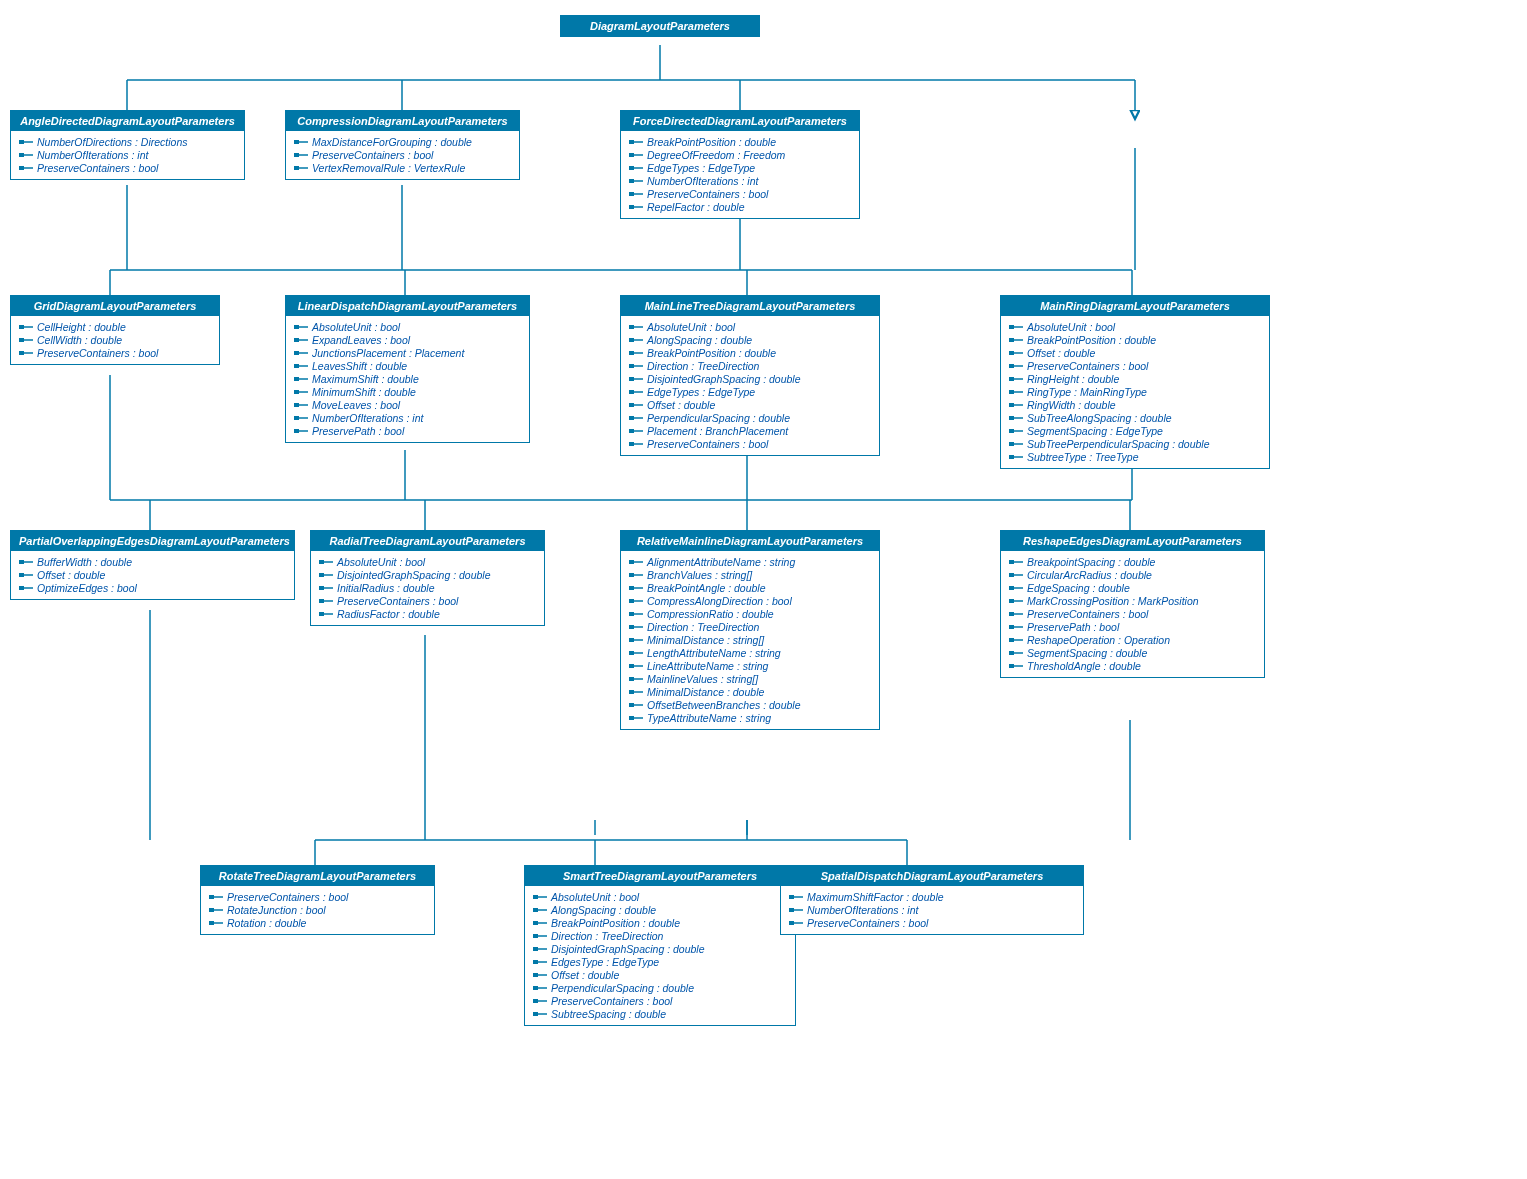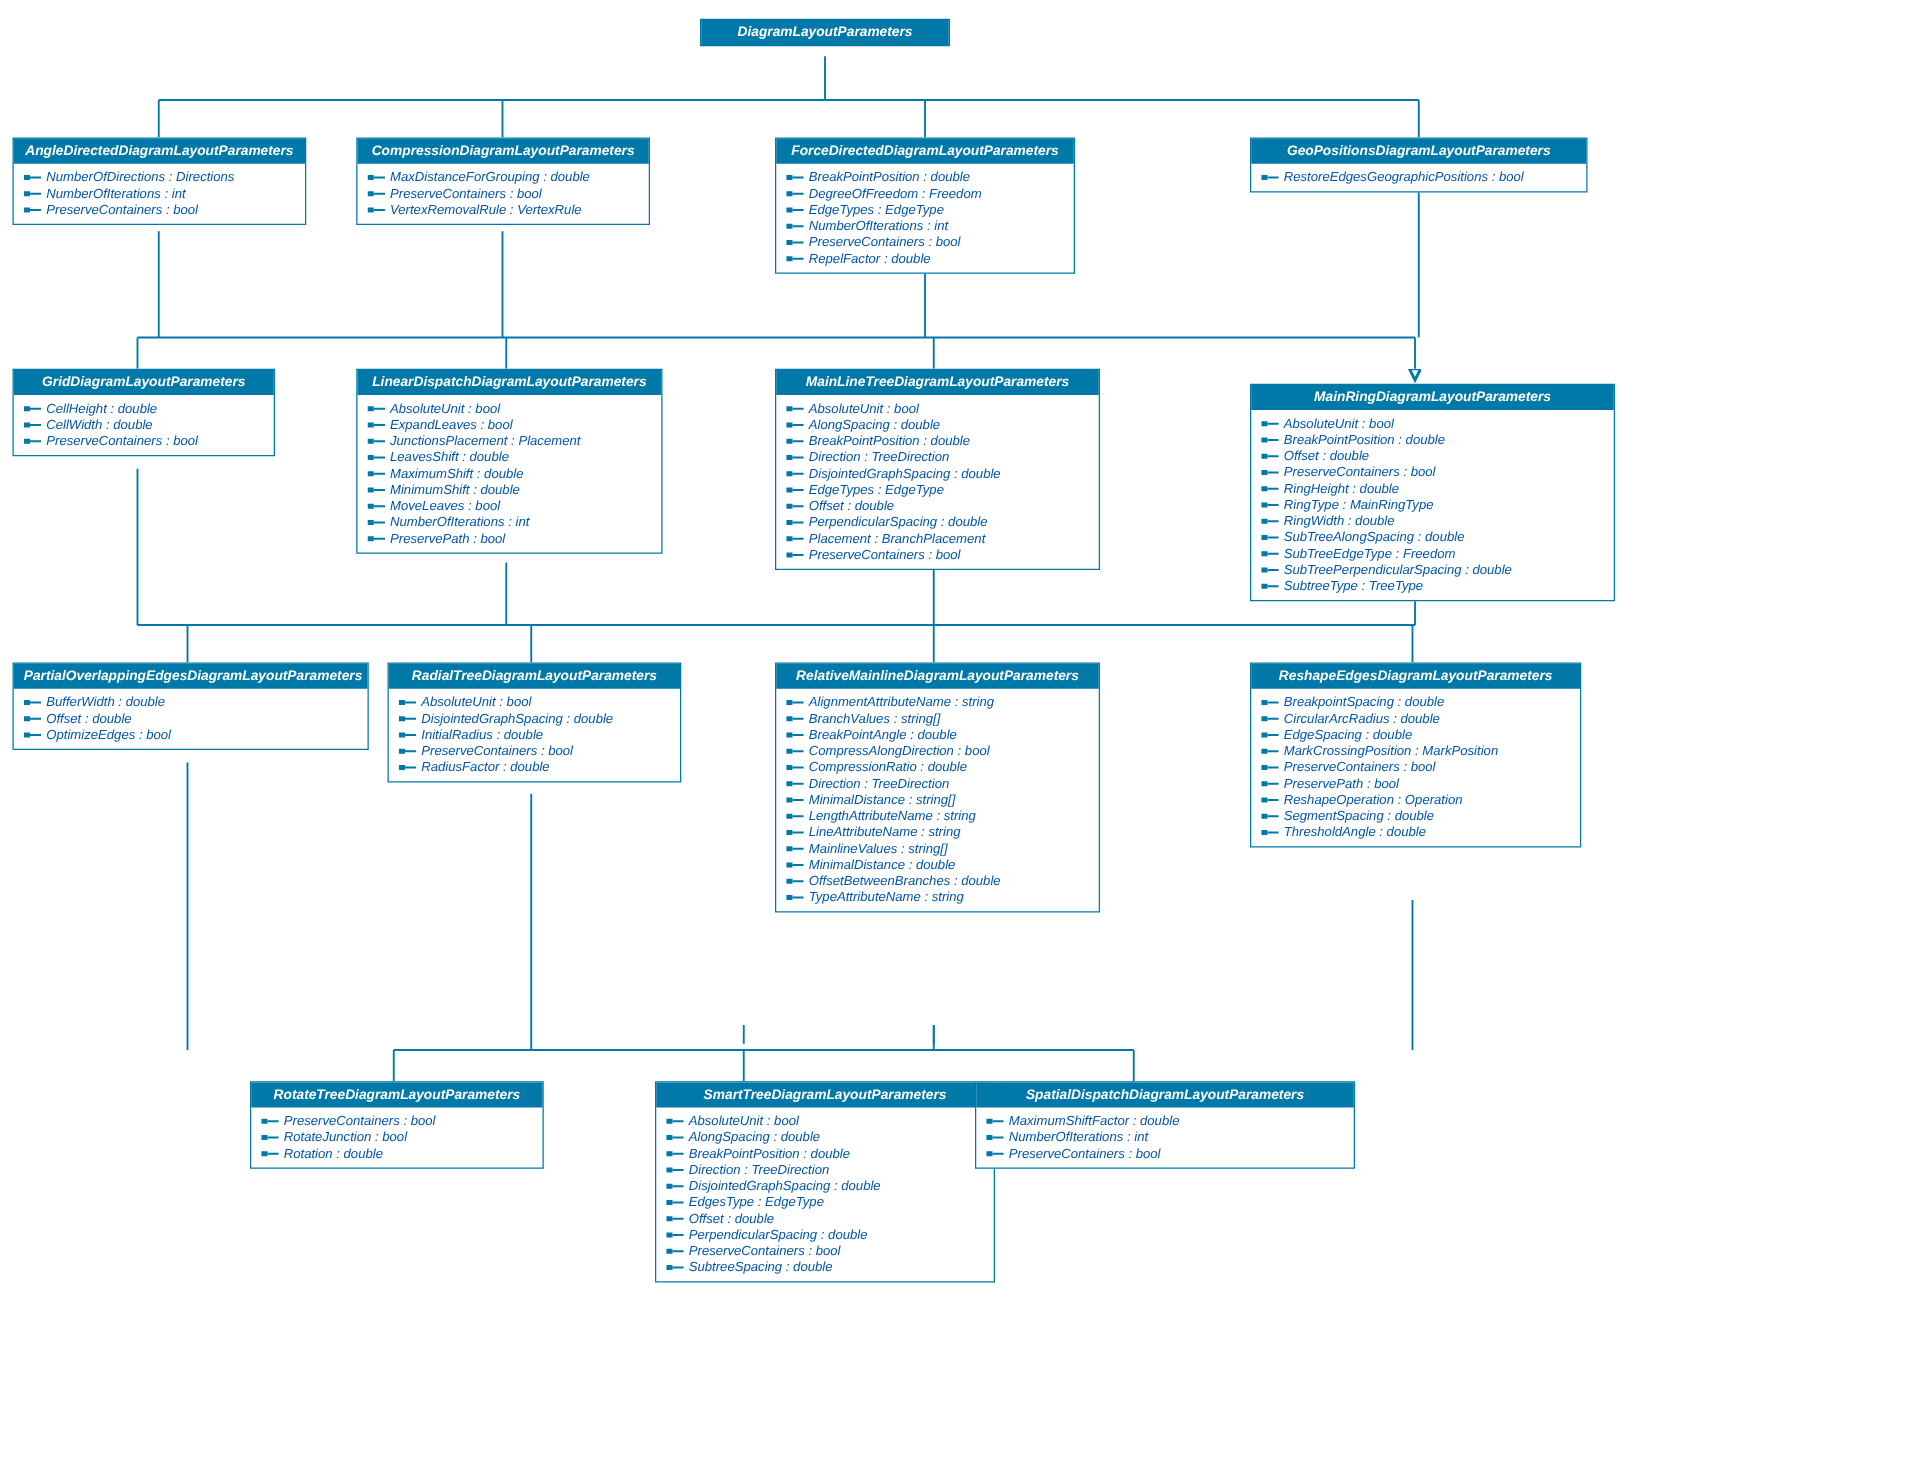--- a/index.html
+++ b/index.html
@@ -247,32 +247,20 @@
       <div class="uml-attr">
         <span class="uml-attr-icon"><svg viewBox="0 0 14 10">
               <rect x="0" y="3" width="5" height="4" fill="#0078a8"></rect>
               <line x1="5" y1="5" x2="14" y2="5" stroke="#0078a8" stroke-width="1.5"></line>
             </svg></span>
         <span>RepelFactor : double</span>
       </div>
     </div>
   </div>
 
-  <div class="uml-class" style="left:1000px;top:110px;width:270px;">
-    <div class="uml-class-header">GeoPositionsDiagramLayoutParameters</div>
-    <div class="uml-class-body">
-      <div class="uml-attr">
-        <span class="uml-attr-icon"><svg viewBox="0 0 14 10">
-              <rect x="0" y="3" width="5" height="4" fill="#0078a8"></rect>
-              <line x1="5" y1="5" x2="14" y2="5" stroke="#0078a8" stroke-width="1.5"></line>
-            </svg></span>
-        <span>RestoreEdgesGeographicPositions : bool</span>
-      </div>
-    </div>
-  </div>
 
   <div class="uml-class" style="left:10px;top:295px;width:210px;">
     <div class="uml-class-header">GridDiagramLayoutParameters</div>
     <div class="uml-class-body">
       <div class="uml-attr">
         <span class="uml-attr-icon"><svg viewBox="0 0 14 10">
               <rect x="0" y="3" width="5" height="4" fill="#0078a8"></rect>
               <line x1="5" y1="5" x2="14" y2="5" stroke="#0078a8" stroke-width="1.5"></line>
             </svg></span>
         <span>CellHeight : double</span>
@@ -432,21 +420,21 @@
       <div class="uml-attr">
         <span class="uml-attr-icon"><svg viewBox="0 0 14 10">
               <rect x="0" y="3" width="5" height="4" fill="#0078a8"></rect>
               <line x1="5" y1="5" x2="14" y2="5" stroke="#0078a8" stroke-width="1.5"></line>
             </svg></span>
         <span>PreserveContainers : bool</span>
       </div>
     </div>
   </div>
 
-  <div class="uml-class" style="left:1000px;top:295px;width:292px;margin-top:12px;">
+  <div class="uml-class" style="left:1000px;top:295px;width:270px;">
     <div class="uml-class-header">MainRingDiagramLayoutParameters</div>
     <div class="uml-class-body">
       <div class="uml-attr">
         <span class="uml-attr-icon"><svg viewBox="0 0 14 10">
               <rect x="0" y="3" width="5" height="4" fill="#0078a8"></rect>
               <line x1="5" y1="5" x2="14" y2="5" stroke="#0078a8" stroke-width="1.5"></line>
             </svg></span>
         <span>AbsoluteUnit : bool</span>
       </div>
       <div class="uml-attr">
@@ -496,21 +484,21 @@
               <rect x="0" y="3" width="5" height="4" fill="#0078a8"></rect>
               <line x1="5" y1="5" x2="14" y2="5" stroke="#0078a8" stroke-width="1.5"></line>
             </svg></span>
         <span>SubTreeAlongSpacing : double</span>
       </div>
       <div class="uml-attr">
         <span class="uml-attr-icon"><svg viewBox="0 0 14 10">
               <rect x="0" y="3" width="5" height="4" fill="#0078a8"></rect>
               <line x1="5" y1="5" x2="14" y2="5" stroke="#0078a8" stroke-width="1.5"></line>
             </svg></span>
-        <span>SubTreeEdgeType : Freedom</span>
+        <span>SegmentSpacing : EdgeType</span>
       </div>
       <div class="uml-attr">
         <span class="uml-attr-icon"><svg viewBox="0 0 14 10">
               <rect x="0" y="3" width="5" height="4" fill="#0078a8"></rect>
               <line x1="5" y1="5" x2="14" y2="5" stroke="#0078a8" stroke-width="1.5"></line>
             </svg></span>
         <span>SubTreePerpendicularSpacing : double</span>
       </div>
       <div class="uml-attr">
         <span class="uml-attr-icon"><svg viewBox="0 0 14 10">

